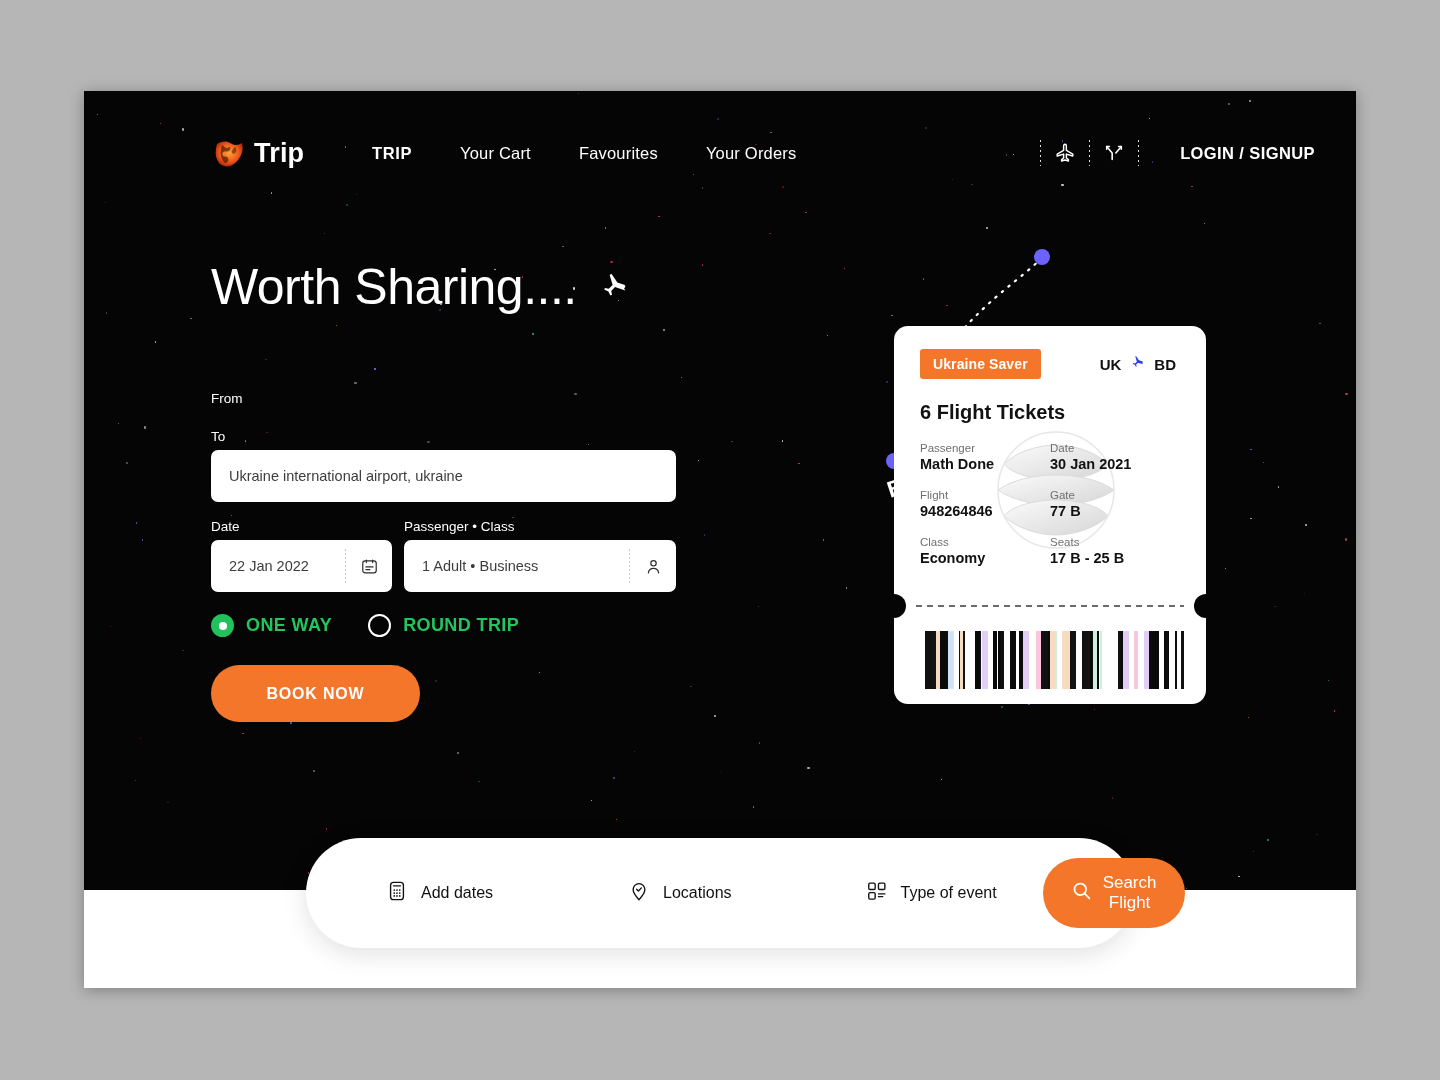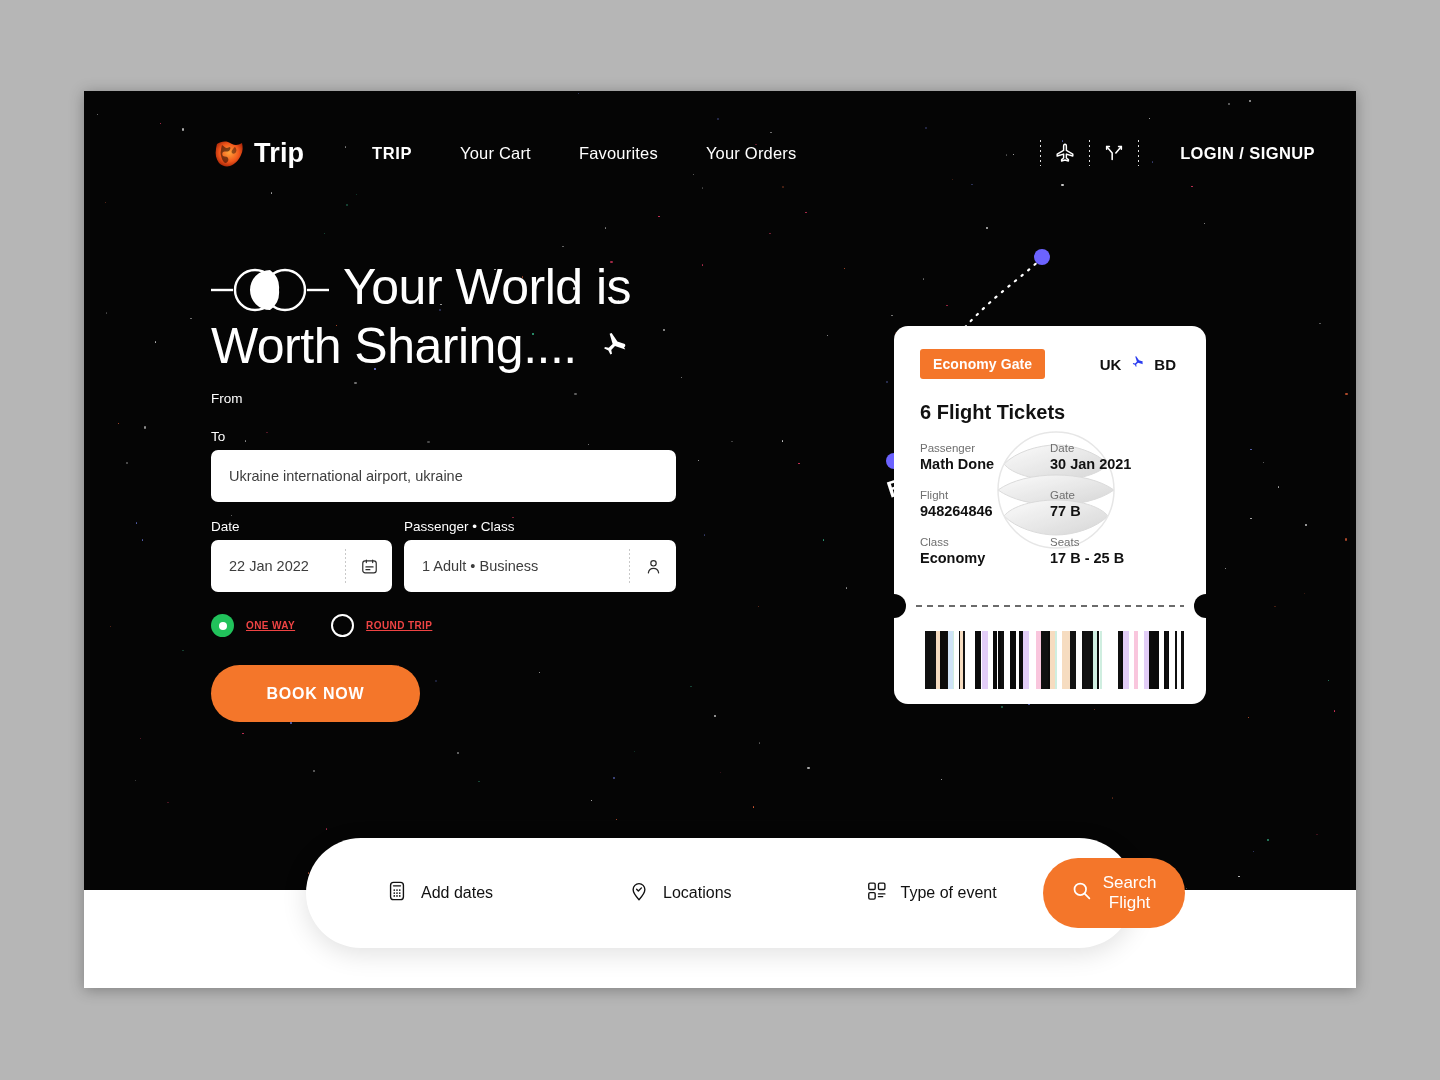--- a/index.html
+++ b/index.html
@@ -100,21 +100,21 @@
 
   .radios { display: flex; align-items: center; gap: 36px; margin-top: 22px; }
   .radio { display: flex; align-items: center; gap: 12px; }
   .rdot {
     width: 23px; height: 23px; border-radius: 50%;
     display: flex; align-items: center; justify-content: center;
   }
   .rdot.on { background: #21c25b; }
   .rdot.on i { width: 8px; height: 8px; border-radius: 50%; background: #fff; display: block; }
   .rdot.off { border: 2px solid #ffffff; }
-  .rlabel { color: #ef4444; font-size: 10px; font-weight: bold; letter-spacing: .4px; text-decoration: underline; }
+  .rlabel { color: #22c55e; font-size: 18px; font-weight: bold; letter-spacing: .4px; }
 
   .book {
     margin-top: 28px; width: 209px; height: 57px; border: none;
     border-radius: 30px; background: #f4762a; color: #fff;
     font-size: 16px; font-weight: bold; letter-spacing: .8px;
     font-family: "Liberation Sans", sans-serif; cursor: pointer;
   }
 
   
   .route { position: absolute; left: 690px; top: 120px; width: 440px; height: 340px; }
@@ -400,33 +400,20 @@
             <path d="M17 5h3v3"></path>
                 <path d="M7 5H4v3"></path>
           </svg>
         </span>
         <span class="dotdiv"></span>
         <span class="login">LOGIN / SIGNUP</span>
       </div>
     </div>
 
     <div class="heading">
-      <div class="heading-row">
-        <span class="eclipse">
-          <svg width="118" height="46" viewBox="0 0 118 46">
-            <line x1="0" y1="23" x2="22" y2="23" stroke="#fff" stroke-width="2.4"></line>
-            <line x1="96" y1="23" x2="118" y2="23" stroke="#fff" stroke-width="2.4"></line>
-            <circle cx="44" cy="23" r="20" fill="none" stroke="#fff" stroke-width="2.4"></circle>
-            <circle cx="74" cy="23" r="20" fill="none" stroke="#fff" stroke-width="2.4"></circle>
-            <path d="M59 3a20 20 0 0 1 0 40 20 20 0 0 0 0-40z" fill="#fff"></path>
-            <path d="M59 3a20 20 0 0 0 0 40 22 22 0 0 0 9-20 22 22 0 0 0-9-20z" fill="#fff"></path>
-          </svg>
-        </span>
-        <span class="h-line">Your World is</span>
-      </div>
       <div class="h-line2">
         <span class="h-line">Worth Sharing....</span>
         <span style="margin-bottom:12px;margin-left:4px;">
           <svg width="30" height="30" viewBox="0 0 24 24" fill="#fff">
             <path d="M21 15.5l-8.2-2.8-3 3.2.6 3.1-1.3.5-1.6-3.2-3.3-1.5.5-1.3 3.1.6 3.1-3L8.5 3l1.6-.6 4.6 6.7 5.4 1.9c.7.3 1 .9.9 1.5-.1.6-.5 1-1 1z"></path>
           </svg>
         </span>
       </div>
     </div>
 
@@ -503,21 +490,21 @@
       </div>
       <div class="maplabel lbl-uk">
         <span class="code">UK</span>
         <span class="city">ukraine</span>
       </div>
     </div>
 
     <div class="ticket">
       <div class="tk-top">
         <div class="tk-head">
-          <span class="badge">Economy Gate</span>
+          <span class="badge">Ukraine Saver</span>
           <span class="route-mini">
             <span>UK</span>
             <span>
               <svg width="15" height="15" viewBox="0 0 24 24" fill="#2b3df0">
                 <path d="M21 14.8l-8.2-2.6-2.9 3 .6 3-1.2.5-1.6-3.1-3.2-1.4.5-1.3 3 .6 3-2.9-2.6-8.2 1.5-.6 4.4 6.4 5.2 1.8c.7.2 1 .8.9 1.4-.1.6-.5.9-1 1z"></path>
               </svg>
             </span>
             <span>BD</span>
           </span>
         </div>

